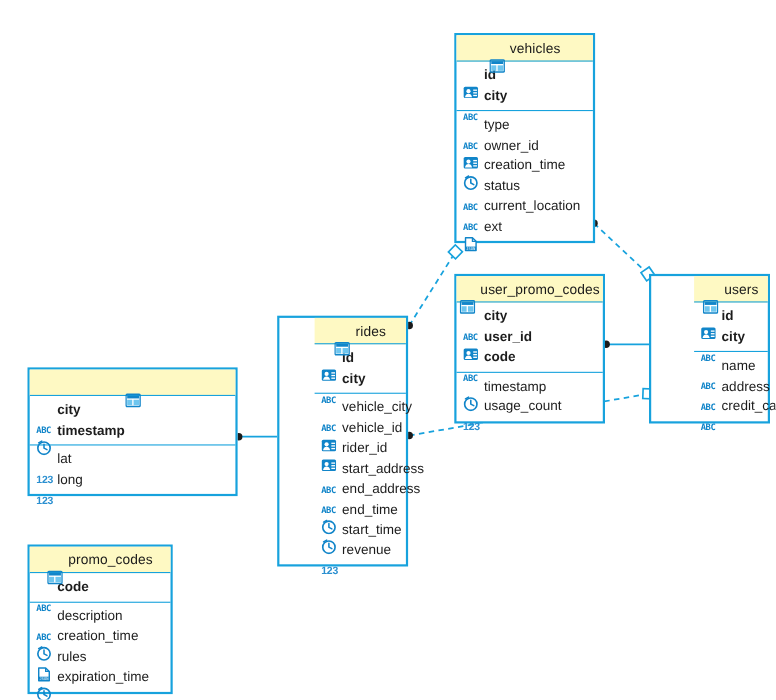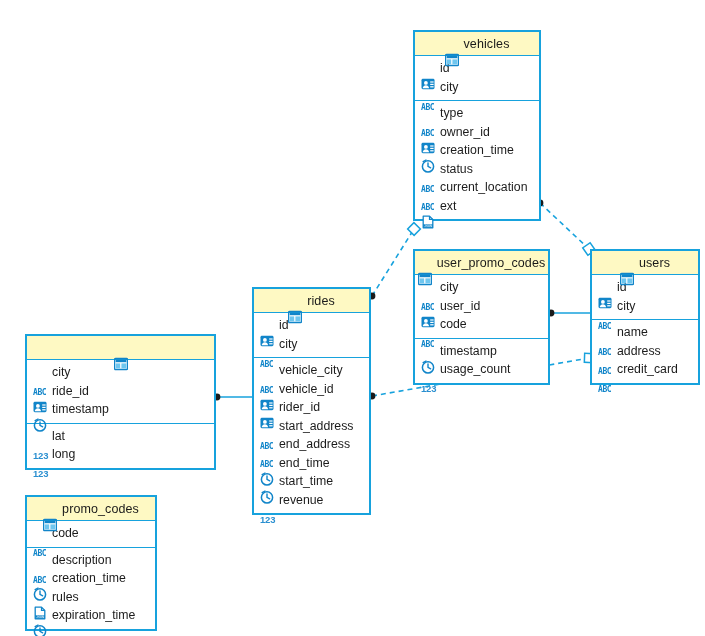--- a/index.html
+++ b/index.html
@@ -65,21 +65,21 @@
     gap: 5px;
     height: 18.5px;
     padding: 0 6px;
     white-space: nowrap;
   }
   .field-label {
     font-size: 12.3px;
     color: #1c1c1c;
   }
   .pk .field-label {
-    font-weight: normal;
+    font-weight: bold;
   }
   .ic {
     display: inline-block;
     flex: 0 0 auto;
     width: 14px;
     height: 14px;
     position: relative;
     margin-top: 32px;
   }
   .ic svg { display: block; }
@@ -258,21 +258,21 @@
               </svg>
             </span>
             <span class="field-label">timestamp</span>
           </div>
           <div class="field-row">
             <span class="ic"><span class="ic-num">123</span></span>
             <span class="field-label">usage_count</span>
           </div>
         </div>
       </div>
-      <div class="table-node" style="left: 590px; top: 249px; width: 110px;">
+      <div class="table-node" style="left: 590px; top: 249px; width: 110px; padding-left: 39px;">
         <div class="tbl-header">
           <span class="ic">
             <svg width="14" height="14" viewBox="0 0 14 14">
               <rect x="0.5" y="1.5" width="13" height="11" rx="1" fill="none" stroke="#1185c9" stroke-width="1.4"></rect>
               <rect x="1.6" y="2.6" width="10.8" height="2.6" fill="#1185c9"></rect>
               <rect x="1.6" y="6.4" width="4.6" height="5" fill="#6ec6ef"></rect>
               <rect x="7.4" y="6.4" width="5" height="5" fill="#6ec6ef"></rect>
             </svg>
           </span>
           <span class="tbl-title">users</span>
@@ -304,21 +304,21 @@
           <div class="field-row">
             <span class="ic"><span class="ic-txt">ABC</span></span>
             <span class="field-label">address</span>
           </div>
           <div class="field-row">
             <span class="ic"><span class="ic-txt">ABC</span></span>
             <span class="field-label">credit_card</span>
           </div>
         </div>
       </div>
-      <div class="table-node" style="left: 252px; top: 287px; width: 119px;">
+      <div class="table-node" style="left: 252px; top: 287px; width: 119px; padding-left: 32px;">
         <div class="tbl-header">
           <span class="ic">
             <svg width="14" height="14" viewBox="0 0 14 14">
               <rect x="0.5" y="1.5" width="13" height="11" rx="1" fill="none" stroke="#1185c9" stroke-width="1.4"></rect>
               <rect x="1.6" y="2.6" width="10.8" height="2.6" fill="#1185c9"></rect>
               <rect x="1.6" y="6.4" width="4.6" height="5" fill="#6ec6ef"></rect>
               <rect x="7.4" y="6.4" width="5" height="5" fill="#6ec6ef"></rect>
             </svg>
           </span>
           <span class="tbl-title">rides</span>
@@ -415,33 +415,20 @@
               <rect x="1.6" y="2.6" width="10.8" height="2.6" fill="#1185c9"></rect>
               <rect x="1.6" y="6.4" width="4.6" height="5" fill="#6ec6ef"></rect>
               <rect x="7.4" y="6.4" width="5" height="5" fill="#6ec6ef"></rect>
             </svg>
           </span>
         </div>
         <div class="field-group pk">
           <div class="field-row">
             <span class="ic"><span class="ic-txt">ABC</span></span>
             <span class="field-label">city</span>
-          </div>
-          <div class="field-row">
-            <span class="ic">
-              <svg width="14" height="14" viewBox="0 0 14 14">
-                <rect x="0.5" y="1.8" width="13" height="10.4" rx="1.4" fill="#1185c9"></rect>
-                <circle cx="4.9" cy="5.9" r="1.9" fill="#ffffff"></circle>
-                <path d="M1.7 11.3c0.3-2.1 1.7-3.1 3.2-3.1s2.9 1 3.2 3.1z" fill="#ffffff"></path>
-                <rect x="9.2" y="4.4" width="3.4" height="1.2" fill="#ffffff"></rect>
-                <rect x="9.2" y="6.8" width="3.4" height="1.2" fill="#ffffff"></rect>
-                <rect x="9.2" y="9.2" width="3.4" height="1.2" fill="#ffffff"></rect>
-              </svg>
-            </span>
-            <span class="field-label">ride_id</span>
           </div>
           <div class="field-row">
             <span class="ic">
               <svg width="14" height="14" viewBox="0 0 14 14">
                 <circle cx="7" cy="7.4" r="5.6" fill="none" stroke="#1185c9" stroke-width="1.5"></circle>
                 <path d="M7 3.9 L7 7.4 L9.7 8.8" fill="none" stroke="#1185c9" stroke-width="1.4" stroke-linecap="round"></path>
                 <path d="M2.1 2.6 L5.0 1.0" fill="none" stroke="#1185c9" stroke-width="1.3" stroke-linecap="round"></path>
               </svg>
             </span>
             <span class="field-label">timestamp</span>

